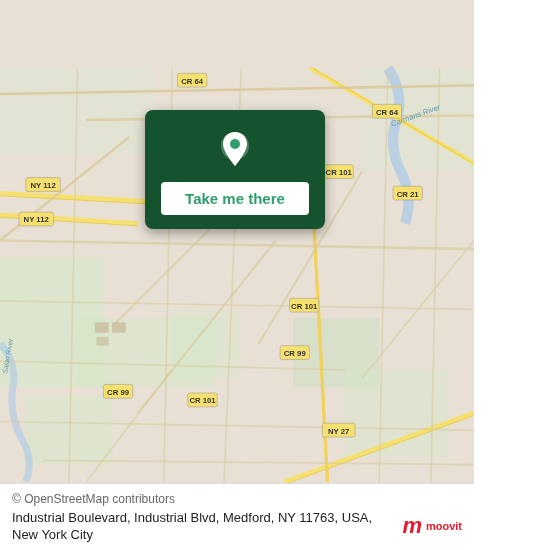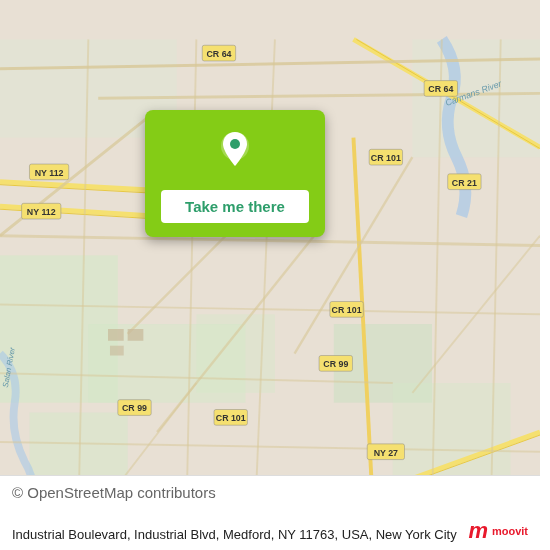--- a/index.html
+++ b/index.html
@@ -5,21 +5,21 @@
     * { margin: 0; padding: 0; box-sizing: border-box; }
     body {
       width: 550px;
       height: 550px;
       overflow: hidden;
       font-family: Arial, sans-serif;
       position: relative;
     }
 
     #map-container {
-      width: 540px;
+      width: 474px;
       height: 550px;
       position: relative;
       background-color: #e8e0d8;
       overflow: hidden;
     }
 
     
     .map-bg {
       position: absolute;
       top: 0; left: 0;
@@ -34,29 +34,28 @@
       width: 100%;
       height: 100%;
     }
 
     
     .location-card {
       position: absolute;
       top: 110px;
       left: 145px;
       width: 180px;
-      background-color: #84cc16;
+      background-color: #14532d;
       border-radius: 8px;
       padding: 18px 16px 14px;
       display: flex;
       flex-direction: column;
       align-items: center;
       box-shadow: 0 4px 12px rgba(0,0,0,0.35);
       z-index: 10;
-      gap: 8px;
     }
 
     .location-pin {
       width: 44px;
       height: 44px;
       position: relative;
       margin-bottom: 10px;
     }
 
     .take-me-there-btn {
@@ -78,28 +77,28 @@
       bottom: 0;
       left: 0;
       right: 0;
       background: white;
       padding: 8px 12px 6px;
       z-index: 10;
       border-top: 1px solid #ddd;
     }
 
     .attribution {
-      font-size: 15px;
+      font-size: 12px;
       color: #666;
-      margin-bottom: 17px;
+      margin-bottom: 3px;
     }
 
     .address-row {
       display: flex;
-      align-items: flex-end;
+      align-items: center;
       justify-content: space-between;
     }
 
     .address-text {
       font-size: 13px;
       color: #222;
       line-height: 1.35;
       flex: 1;
     }
 

